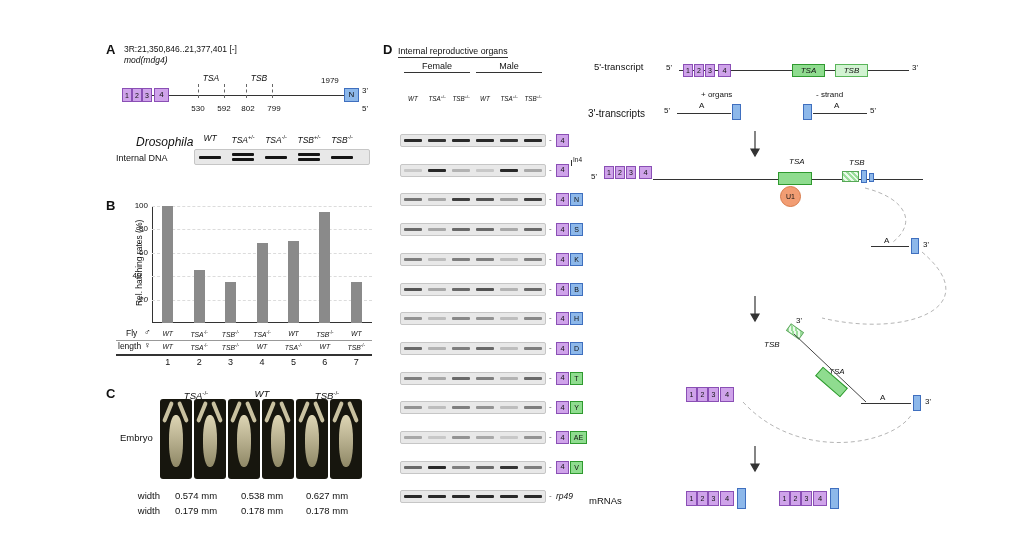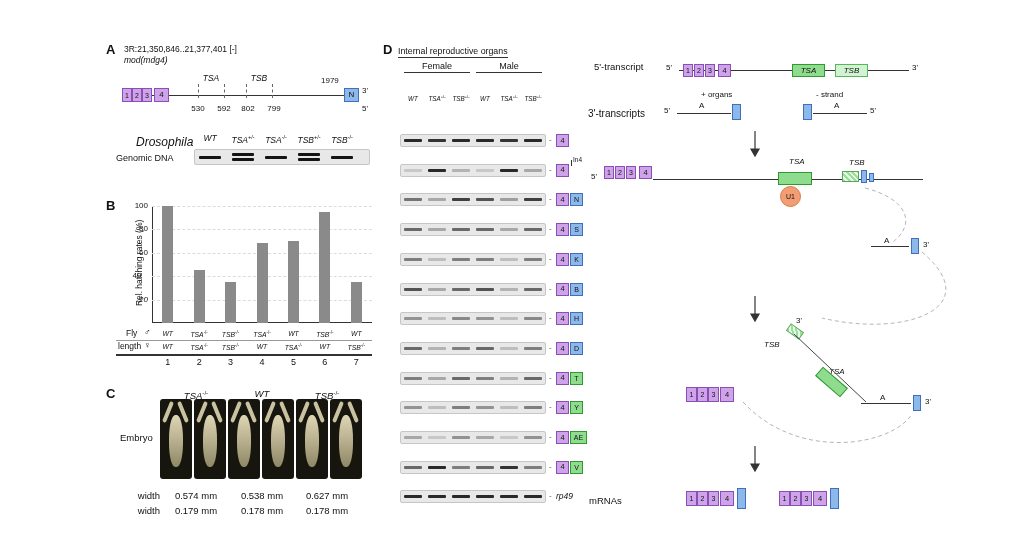--- a/index.html
+++ b/index.html
@@ -41,21 +41,21 @@
 
   <div class="panel-label" style="left:106px;top:42px">A</div>
   <div class="txt" style="left:124px;top:45px;font-size:8.5px">3R:21,350,846..21,377,401 [-]</div>
   <div class="txt it" style="left:124px;top:56px;font-size:8.5px">mod(mdg4)</div>
   <div class="txt it ctr" style="left:197px;top:74px;width:28px;font-size:8.5px">TSA</div>
   <div class="txt it ctr" style="left:244px;top:74px;width:30px;font-size:8.5px">TSB</div>
   <div class="txt" style="left:321px;top:76px;font-size:8px">1979</div>
   <div class="txt" style="left:362px;top:86px;font-size:8px">3'</div>
   <div class="txt" style="left:362px;top:104px;font-size:8px">5'</div>
   <div class="txt it" style="left:136px;top:136px;font-size:12px">Drosophila</div>
-  <div class="txt" style="left:116px;top:153px;font-size:9px">Genomic DNA</div>
+  <div class="txt" style="left:116px;top:153px;font-size:9px">Internal DNA</div>
 
   <div class="panel-label" style="left:106px;top:198px">B</div>
   <div class="txt ctr" style="left:72px;top:258px;width:136px;font-size:8.5px;transform:rotate(-90deg)">Rel. hatching rates (%)</div>
 
   <div class="panel-label" style="left:106px;top:386px">C</div>
   <div class="txt" style="left:120px;top:433px;font-size:9.5px">Embryo</div>
 
   <div class="panel-label" style="left:383px;top:42px">D</div>
   <div class="txt" style="left:398px;top:46px;font-size:8.8px;border-bottom:1px solid #333;padding-bottom:1px">Internal reproductive organs</div>
   <div class="txt ctr" style="left:404px;top:61px;width:66px;font-size:9px;border-bottom:1px solid #333;padding-bottom:1px">Female</div>

